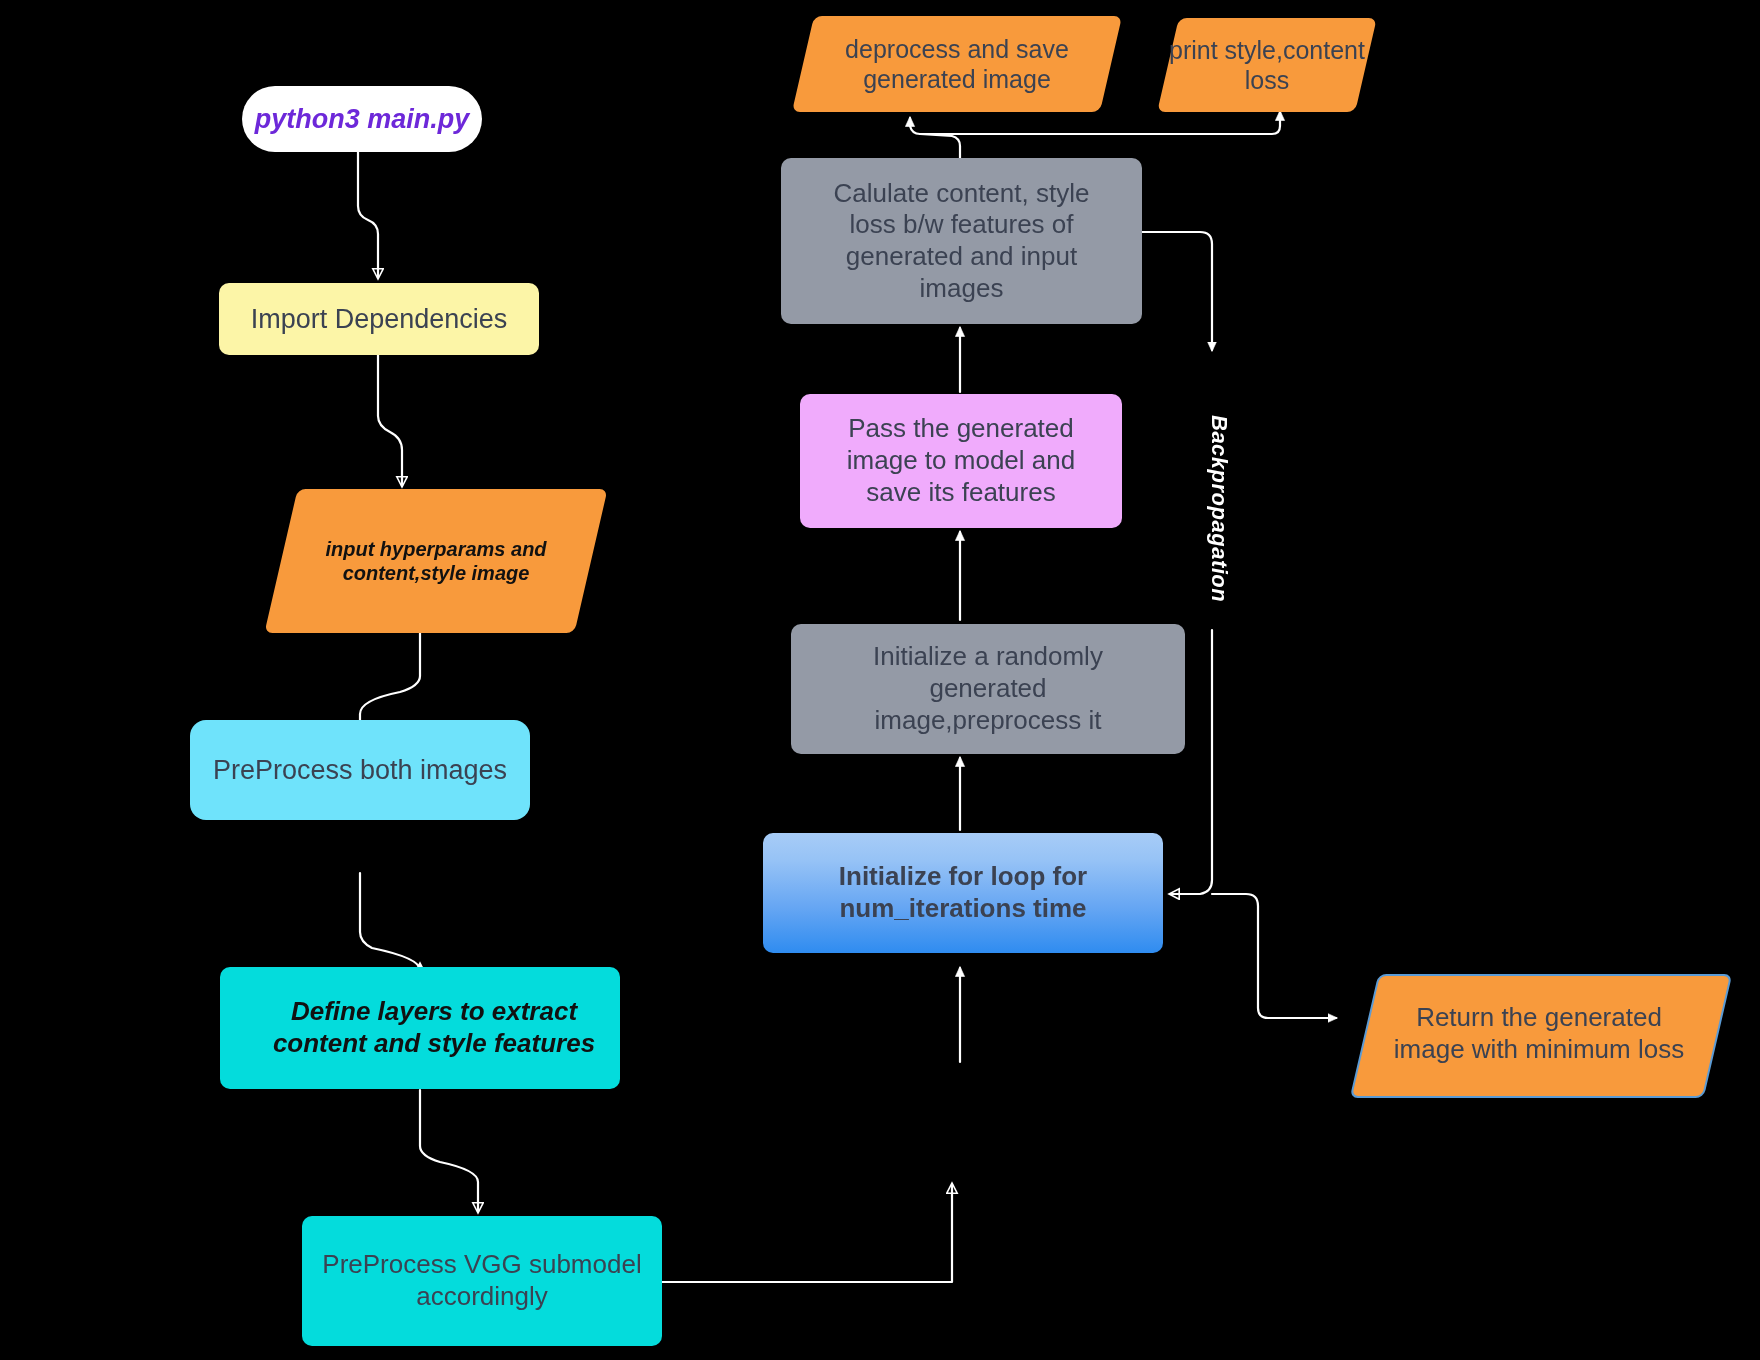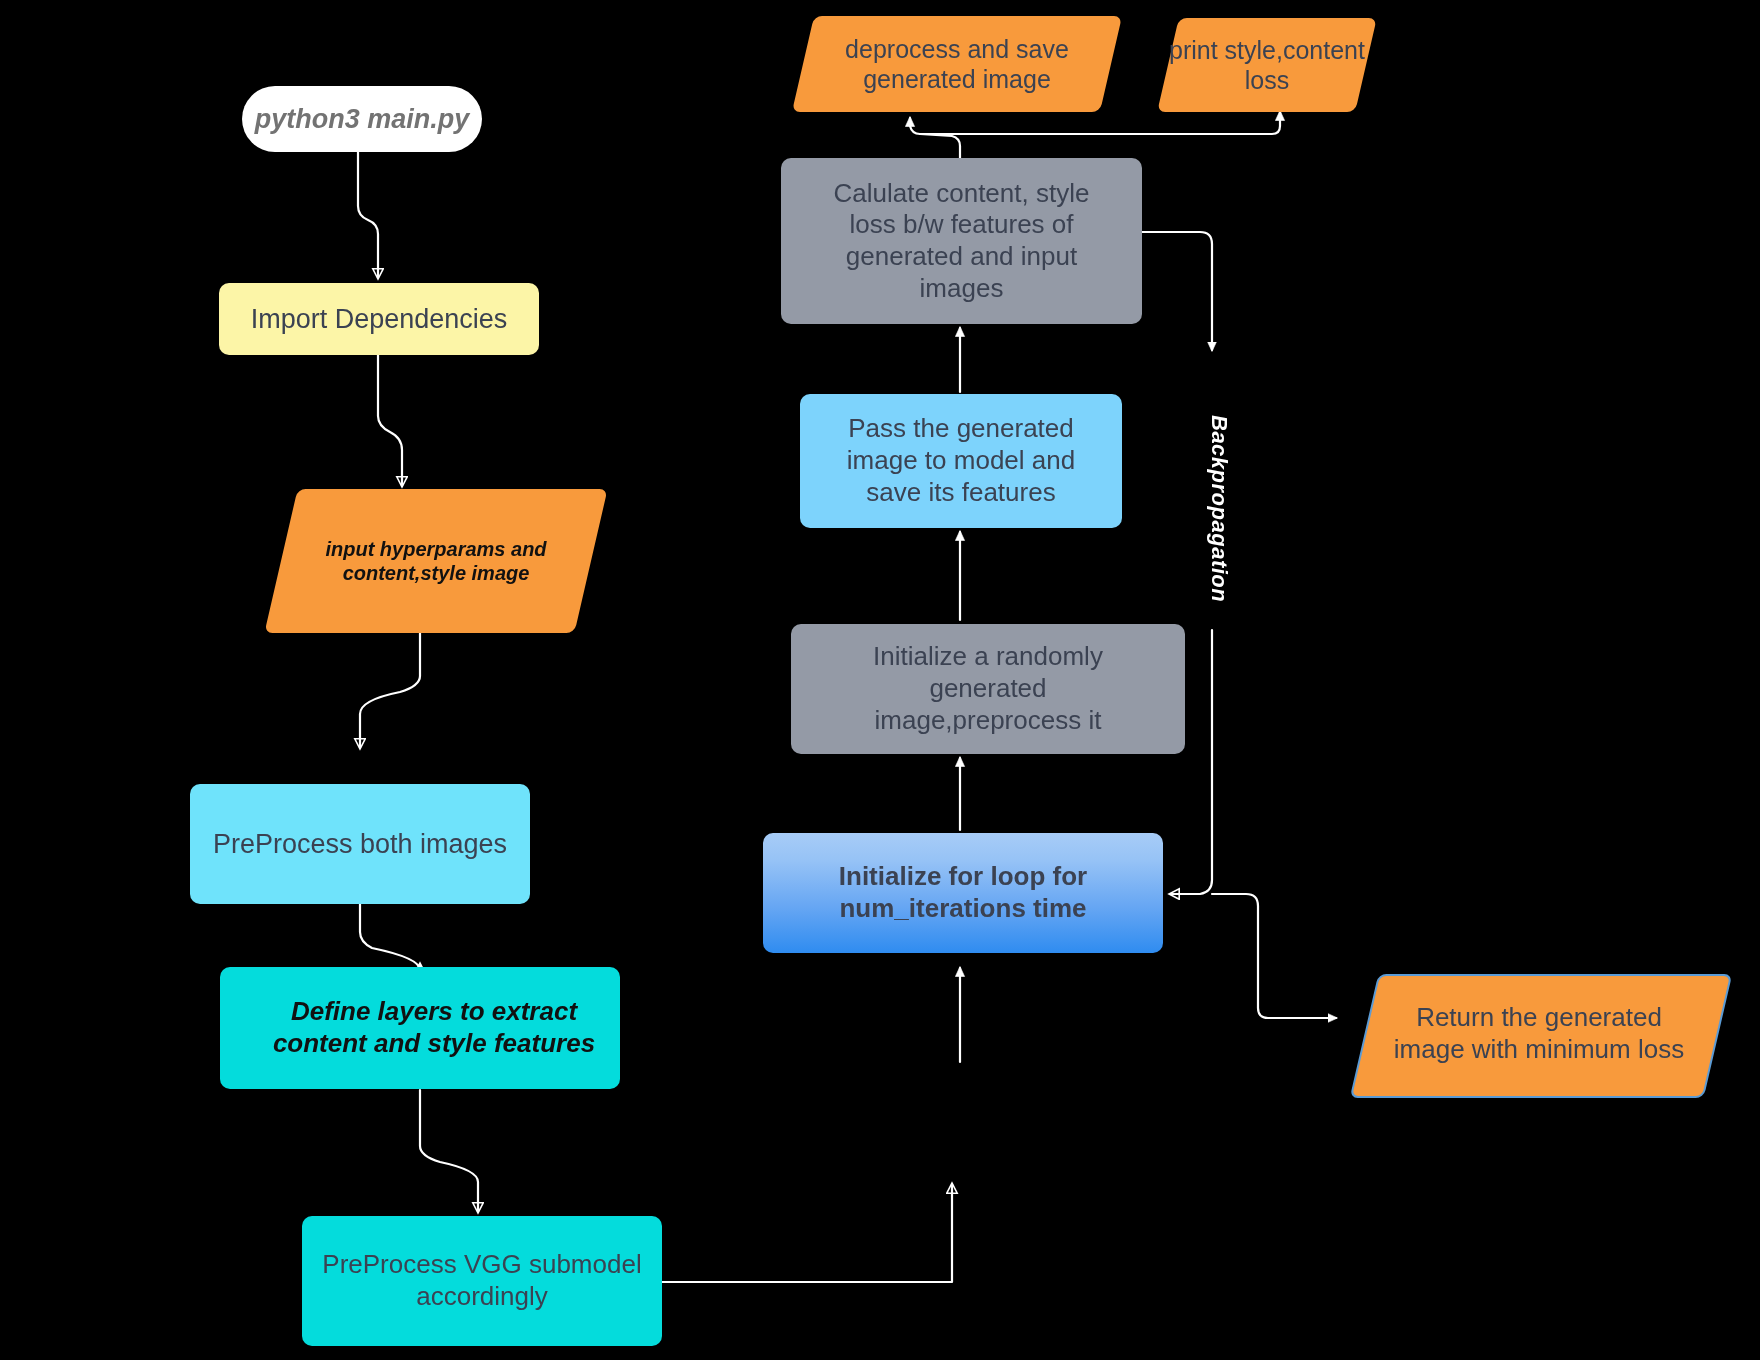--- a/index.html
+++ b/index.html
@@ -38,34 +38,34 @@
     padding: 0 6px;
     box-sizing: border-box;
     white-space: pre-line;
   }
   
   .shape-stadium {
     background: #ffffff;
     border-radius: 999px;
     font-style: italic;
     font-weight: 700;
-    color: #737373;
+    color: #6d28d9;
   }
   .shape-rect {
     border-radius: 10px;
   }
   .shape-para {
     border-radius: 8px;
   }
   .fill-yellow { background: #fcf5a7; }
   .fill-orange { background: #f89a3c; }
   .fill-skyblue { background: #6fe3fb; }
   .fill-cyan { background: #04dcdc; }
   .fill-gray { background: #949aa6; }
-  .fill-lightgray { background: #7dd3fc; justify-content: center; }
+  .fill-lightgray { background: #f0abfc; justify-content: center; }
   .fill-bluegrad {
     background: linear-gradient(to bottom, #a7ccf7 0%, #97c3f6 22%, #66a6f3 62%, #2f8cf0 100%);
   }
   .para-skew {
     transform: skewX(-13deg);
   }
   .italic-bold {
     font-style: italic;
     font-weight: 700;
     color: #111111;
@@ -147,21 +147,21 @@
   </div>
 
   <div style="position:absolute; left:281px; top:489px; width:310px; height:144px;">
     <div class="shape-para fill-orange para-skew" style="position:absolute; left:0; top:0; width:100%; height:100%;"></div>
     <div class="node" style="left:0; top:0; width:100%; height:100%; font-size:20px;">
       <div class="label italic-small">input hyperparams and
 content,style image</div>
     </div>
   </div>
 
-  <div class="node shape-rect fill-skyblue" style="left:190px; top:784px; width:340px; height:120px; font-size:27px;">
+  <div class="node shape-rect fill-skyblue" style="left:190px; top:720px; width:340px; height:100px; font-size:27px;border-radius:16px;">
     <div class="label">PreProcess both images</div>
   </div>
 
   <div class="node shape-rect fill-cyan" style="left:220px; top:967px; width:400px; height:122px; font-size:26px;padding-left:28px;">
     <div class="label italic-bold">Define layers  to extract
 content and style features</div>
   </div>
 
   <div class="node shape-rect fill-cyan" style="left:302px; top:1216px; width:360px; height:130px; font-size:26px;">
     <div class="label">PreProcess VGG submodel

